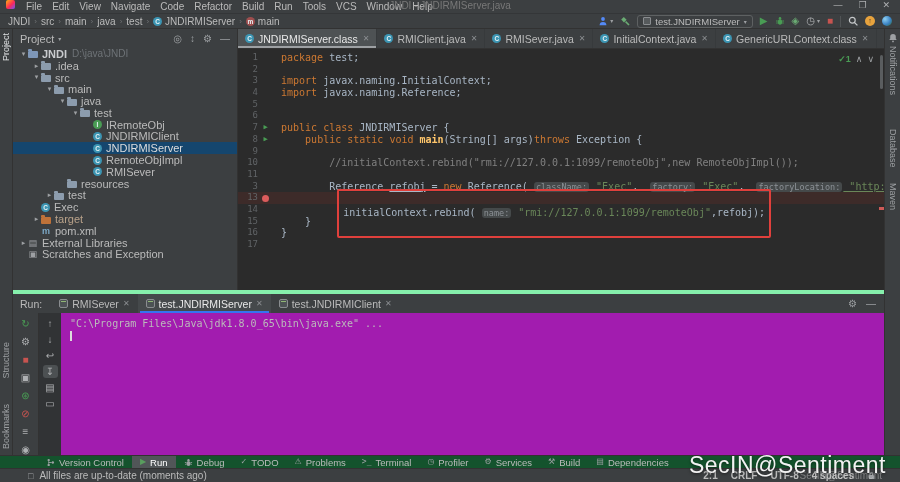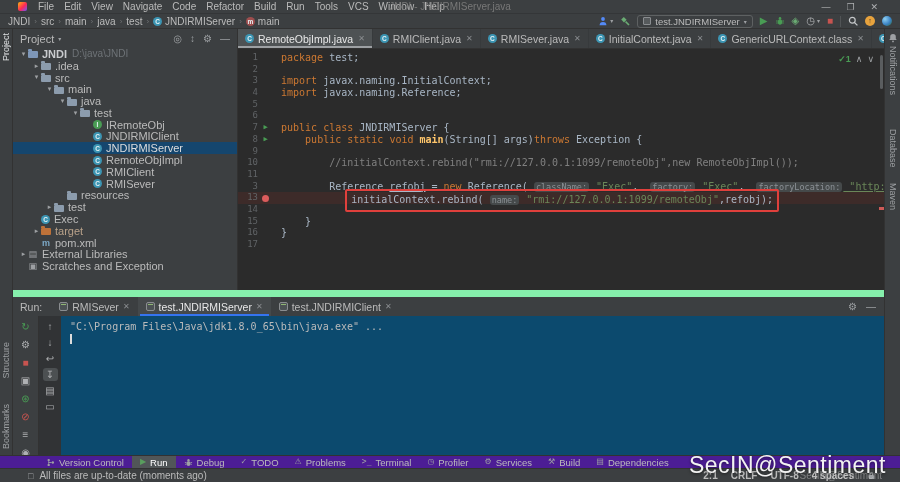--- a/index.html
+++ b/index.html
@@ -2,21 +2,21 @@
 <html><head>
 <meta charset="utf-8">
 <style>
   html,body{margin:0;padding:0;background:#222;}
   #app{position:relative;width:900px;height:482px;background:#3c3f41;overflow:hidden;
        font-family:"Liberation Sans",sans-serif;color:#bbbbbb;-webkit-font-smoothing:antialiased;}
   #app *{box-sizing:border-box;}
 
   
   .titlebar{position:absolute;left:0;top:0;width:100%;height:14px;background:#3c3f41;
-            border-bottom:1px solid #343638;display:flex;align-items:center;padding:0 18px;z-index:5;}
+            border-bottom:1px solid #343638;display:flex;padding:0 6px;z-index:5;}
   .logo{width:9px;height:9px;border-radius:2px;margin-right:6px;flex:none;
         background:linear-gradient(135deg,#fdb60d,#fe2857 55%,#6b57ff);}
   .menubar{display:flex;align-items:center;}
   .menu-item{padding:0 5px;font-size:10px;color:#bbbbbb;}
   .win-title{position:absolute;left:50%;transform:translateX(-50%);font-size:10px;color:#787878;white-space:nowrap;}
   .win-controls{margin-left:auto;display:flex;gap:16px;font-size:9px;color:#afb1b3;padding-right:4px;}
 
   
   .navbar{position:absolute;left:0;top:14px;width:100%;height:15px;background:#3c3f41;
           border-bottom:1px solid #323232;display:flex;align-items:center;padding:0 8px;font-size:10px;z-index:5;}
@@ -81,37 +81,37 @@
   .etab .x{color:#8a8d90;font-size:8px;margin-left:1px;}
   .code-wrap{position:relative;height:241px;overflow:hidden;font-family:"DejaVu Sans Mono",monospace;
              font-size:10px;padding-top:3px;}
   .code-row{display:flex;height:11.7px;line-height:11.7px;position:relative;}
   .code-row.hl{background:#3d2b29;}
   .g-num{width:20px;text-align:right;color:#606366;font-size:9px;flex:none;}
   .g-icon{width:15px;flex:none;display:flex;align-items:center;justify-content:center;}
   .run-arrow{color:#499c54;font-size:7px;}
   .bp-dot{width:7px;height:7px;border-radius:50%;background:#db5c5c;}
   .c-text{white-space:pre;padding-left:8px;}
-  .bp-box{display:inline-block;border:2px solid #e0403c;border-radius:2px;margin:-3px 16px;padding:3px 4px;vertical-align:top;}
+  .bp-box{display:inline-block;border:2px solid #e0403c;border-radius:2px;margin:-3px 8px;padding:16px 4px;vertical-align:top;}
   .tok-k{color:#cc7832;}
   .tok-d{color:#a9b7c6;}
   .tok-s{color:#6a8759;}
   .tok-c{color:#808080;}
   .tok-f{color:#ffc66b;font-weight:bold;}
   .tok-u{color:#a9b7c6;text-decoration:underline;}
   .tok-l{color:#6a8759;text-decoration:underline;}
   .tok-h{background:#45494a;color:#8c9196;border-radius:3px;padding:0 2px;font-size:8.5px;margin-right:1px;}
   .inspections{position:absolute;top:25px;right:10px;display:flex;align-items:center;gap:5px;font-size:9px;color:#9da0a3;}
   .insp-ok{color:#499c54;font-weight:bold;}
   .sb-thumb{position:absolute;right:1px;top:26px;width:3px;height:34px;background:#5a5d5f;border-radius:2px;}
   .err-mark{position:absolute;right:0px;top:178px;width:5px;height:3px;background:#ce5a57;}
 
   
-  .run-panel{position:absolute;left:13px;top:290px;right:16px;height:165px;background:#0c4a6e;
-             border-top:7px solid #86efac;z-index:3;}
+  .run-panel{position:absolute;left:13px;top:290px;right:16px;height:165px;background:#a21caf;
+             border-top:4px solid #86efac;z-index:3;}
   .rp-header{height:19px;background:#3c3f41;display:flex;align-items:stretch;font-size:10.5px;padding-left:7px;}
   .rp-label{align-self:center;margin-right:9px;color:#bbbbbb;}
   .rtab{display:flex;align-items:center;gap:4px;padding:0 8px;color:#bbbbbb;position:relative;}
   .rtab.active{color:#e8e8e8;background:#45494b;}
   .rtab.active::after{content:'';position:absolute;left:2px;right:2px;bottom:0;height:2px;background:#3574f0;}
   .rtab .x{color:#8a8d90;font-size:8px;}
   .console-ic{width:9px;height:9px;border:1px solid #8a8d90;border-radius:2px;background:#4c5254;position:relative;}
   .console-ic::after{content:'';position:absolute;left:1px;top:1px;width:5px;height:1px;background:#8fb573;}
   .rp-right{margin-left:auto;display:flex;align-items:center;gap:9px;color:#9da0a3;padding-right:8px;font-size:10px;}
   .rp-body{display:flex;height:146px;}
@@ -121,21 +121,21 @@
            padding-top:4px;gap:3px;flex:none;}
   .tool-ic{width:15px;height:13px;display:flex;align-items:center;justify-content:center;
            font-size:10px;color:#afb1b3;border-radius:3px;}
   .tool-ic.sel{background:#4c5052;}
   .tool-ic.green{color:#499c54;}
   .tool-ic.red{color:#c75450;}
   .console{flex:1;padding:5px 9px;font-family:"DejaVu Sans Mono",monospace;font-size:10px;color:#bbbbbb;line-height:12px;}
   .caret{display:inline-block;width:2px;height:10px;background:#dcdcdc;vertical-align:text-bottom;}
 
   
-  .bottombar{position:absolute;left:0;right:0;top:455px;height:13px;background:#4c1d95;border-top:1px solid #323232;
+  .bottombar{position:absolute;left:0;right:0;top:455px;height:13px;background:#14532d;border-top:1px solid #323232;
              display:flex;align-items:stretch;padding-left:38px;font-size:9.5px;z-index:6;}
   .bb-btn{display:flex;align-items:center;gap:4px;padding:0 8px;color:#bbbbbb;}
   .bb-btn.active{background:#515658;color:#ffffff;}
   .bb-ic{font-size:8px;line-height:8px;color:#9da0a3;}
   .bb-ic.green{color:#599e5e;}
 
   
   .statusbar{position:absolute;left:0;right:0;bottom:0;height:14px;background:#3c3f41;border-top:1px solid #323232;
              display:flex;align-items:center;font-size:10px;color:#bbbbbb;padding:0 10px;z-index:6;}
   .sb-left{display:flex;align-items:center;gap:6px;padding-left:18px;}
@@ -333,25 +333,20 @@
           <span class="tree-label">JNDIRMIServer</span>
         </div>
         <div class="tree-row" style="padding-left: 71px;">
           <span class="arrow"></span>
           <span class="ci ci-class">C</span>
           <span class="tree-label">RemoteObjImpl</span>
         </div>
         <div class="tree-row" style="padding-left: 71px;">
           <span class="arrow"></span>
           <span class="ci ci-class">C</span>
-          <span class="tree-label">RMIClient</span>
-        </div>
-        <div class="tree-row" style="padding-left: 71px;">
-          <span class="arrow"></span>
-          <span class="ci ci-class">C</span>
           <span class="tree-label">RMISever</span>
         </div>
         <div class="tree-row" style="padding-left: 45px;">
           <span class="arrow"></span>
           <span class="folder"></span>
           <span class="tree-label">resources</span>
         </div>
         <div class="tree-row" style="padding-left: 32px;">
           <span class="arrow">▸</span>
           <span class="folder"></span>
@@ -382,21 +377,21 @@
           <span class="glyph-ic">▣</span>
           <span class="tree-label">Scratches and Exception</span>
         </div>
       </div>
   </div>
 
   <div class="editor">
     <div class="tabbar">
         <span class="etab active">
           <span class="ci ci-class">C</span>
-          <span>RemoteObjImpl.java</span>
+          <span>JNDIRMIServer.class</span>
           <span class="x">✕</span>
         </span>
         <span class="etab">
           <span class="ci ci-class">C</span>
           <span>RMIClient.java</span>
           <span class="x">✕</span>
         </span>
         <span class="etab">
           <span class="ci ci-class">C</span>
           <span>RMISever.java</span>

